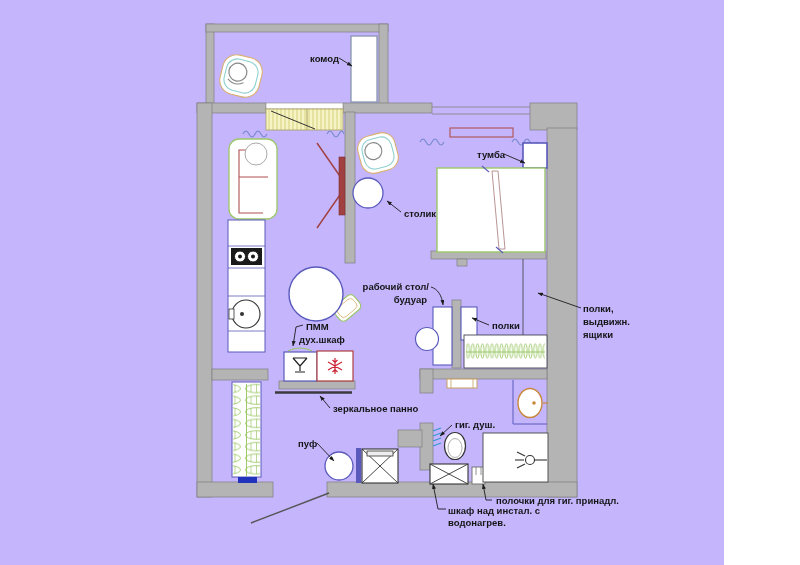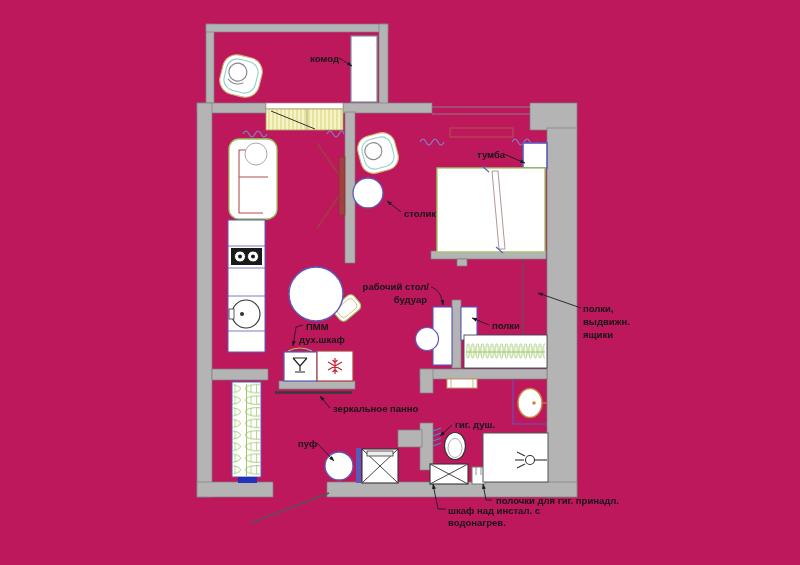--- a/index.html
+++ b/index.html
@@ -1,16 +1,16 @@
 <!DOCTYPE html>
 <html><head>
 <meta charset="utf-8">
 <style>
   html,body{margin:0;padding:0;background:#ffffff;}
-  .stage{position:relative;width:800px;height:565px;background:#be185d;overflow:hidden;
+  .stage{position:relative;width:724px;height:565px;background:#c4b5fd;overflow:hidden;
          font-family:"Liberation Sans",sans-serif;}
   svg text{font-family:"Liberation Sans",sans-serif;font-weight:bold;font-size:9.5px;fill:#151515;}
   .wall{fill:#b4b4b4;stroke:#7e7e7e;stroke-width:.7;}
   .leader{fill:none;stroke:#1c1c1c;stroke-width:.9;}
   .thin{fill:none;stroke:#888;stroke-width:.9;}
 </style>
 </head>
 <body>
 
 <div class="stage">

